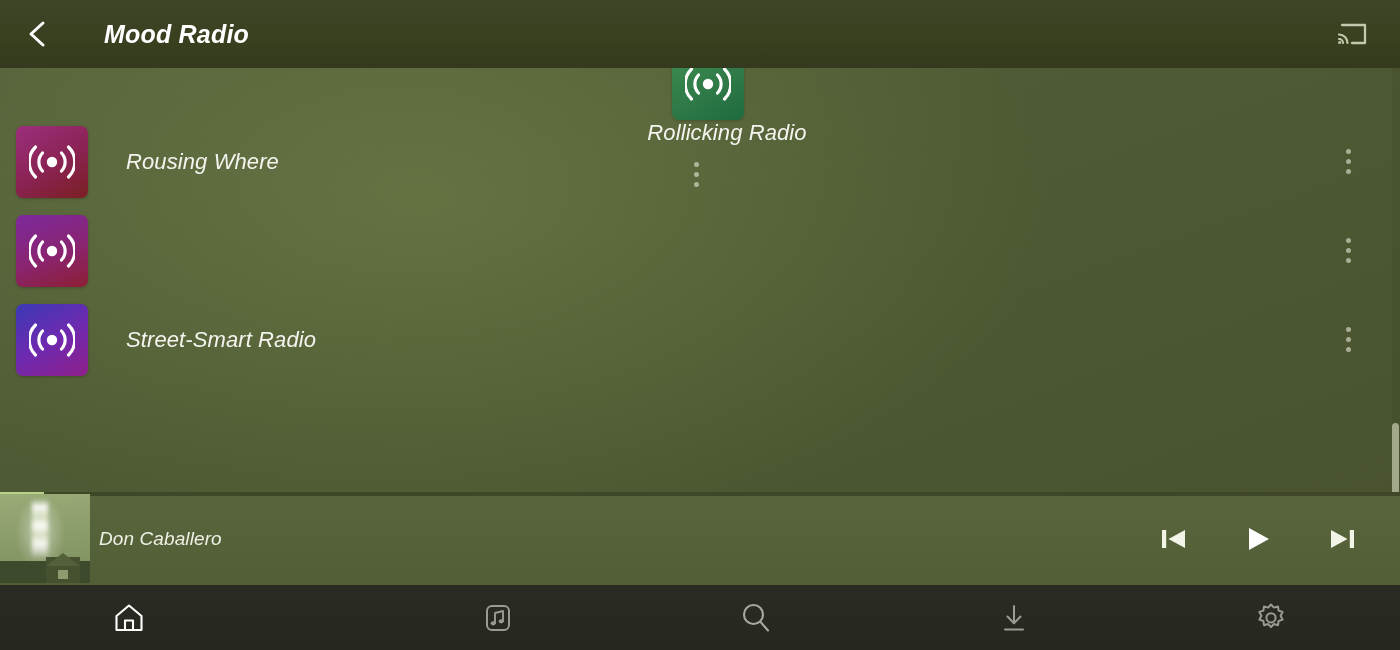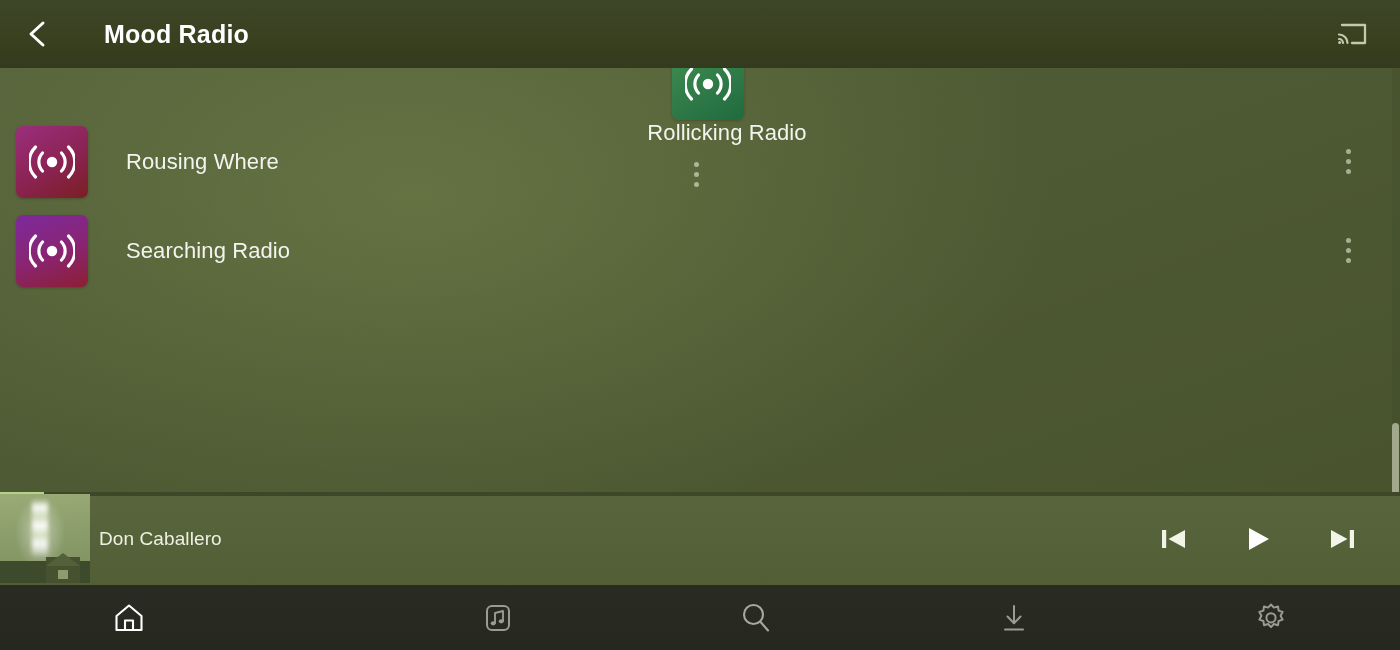--- a/index.html
+++ b/index.html
@@ -2,21 +2,21 @@
 <html><head>
 <meta charset="utf-8">
 <style>
   * { margin:0; padding:0; box-sizing:border-box; }
   html,body { width:1400px; height:650px; overflow:hidden; }
   body {
     font-family:"Liberation Sans", sans-serif;
     background:#4e5a33;
     -webkit-font-smoothing:antialiased;
   }
-  .app { position:relative; width:1400px; height:650px; overflow:hidden; }
+  .app { position:relative; width:1400px; height:650px; overflow:hidden;font-style:italic; }
 
   
   .header {
     position:absolute; top:0; left:0; width:1400px; height:68px;
     background:linear-gradient(180deg,#3e4629 0%,#39401f 60%,#333a1e 100%);
     display:flex; align-items:center; z-index:5;
   }
   .back-btn {
     width:72px; height:68px; display:flex; align-items:center; justify-content:center;
     flex:0 0 72px;
@@ -208,29 +208,46 @@
     <div class="row">
       <div class="row-art" style="background:linear-gradient(160deg,#7c2a9e 0%,#8a2470 55%,#8c1f33 100%);">
         <svg width="46" height="36" viewBox="0 0 46 36">
           <circle cx="23" cy="18" r="5.2" fill="#ffffff"></circle>
           <path d="M13.5 9 a13 13 0 0 0 0 18" fill="none" stroke="#ffffff" stroke-width="3.2" stroke-linecap="round"></path>
           <path d="M32.5 9 a13 13 0 0 1 0 18" fill="none" stroke="#ffffff" stroke-width="3.2" stroke-linecap="round"></path>
           <path d="M6.5 3 a21 21 0 0 0 0 30" fill="none" stroke="#ffffff" stroke-width="3.2" stroke-linecap="round"></path>
           <path d="M39.5 3 a21 21 0 0 1 0 30" fill="none" stroke="#ffffff" stroke-width="3.2" stroke-linecap="round"></path>
         </svg>
       </div>
-      <div class="row-label">Searching Radio</div>
       <div class="row-spacer"></div>
       <div class="row-menu">
           <i></i>
           <i></i>
           <i></i>
         </div>
     </div>
 
+    <div class="row">
+      <div class="row-art" style="background:linear-gradient(150deg,#3b3ab5 0%,#6d2ab0 50%,#8f1f8a 100%);">
+        <svg width="46" height="36" viewBox="0 0 46 36">
+          <circle cx="23" cy="18" r="5.2" fill="#ffffff"></circle>
+          <path d="M13.5 9 a13 13 0 0 0 0 18" fill="none" stroke="#ffffff" stroke-width="3.2" stroke-linecap="round"></path>
+          <path d="M32.5 9 a13 13 0 0 1 0 18" fill="none" stroke="#ffffff" stroke-width="3.2" stroke-linecap="round"></path>
+          <path d="M6.5 3 a21 21 0 0 0 0 30" fill="none" stroke="#ffffff" stroke-width="3.2" stroke-linecap="round"></path>
+          <path d="M39.5 3 a21 21 0 0 1 0 30" fill="none" stroke="#ffffff" stroke-width="3.2" stroke-linecap="round"></path>
+        </svg>
+      </div>
+      <div class="row-label">Street-Smart Radio</div>
+      <div class="row-spacer"></div>
+      <div class="row-menu">
+          <i></i>
+          <i></i>
+          <i></i>
+        </div>
+    </div>
 
   </div>
 
   <div class="scrollbar-track">
     <div class="scrollbar-thumb"></div>
   </div>
 
   <div class="player">
     <div class="progress-track">
       <div class="progress-fill" style="width:44px;"></div>

